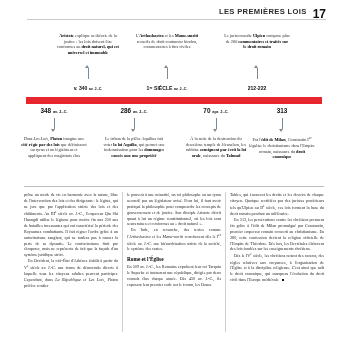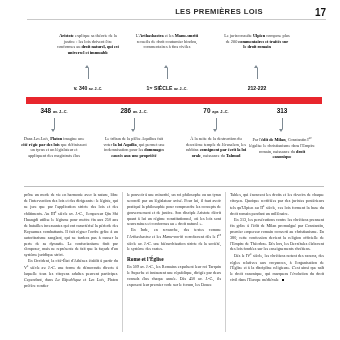--- a/index.html
+++ b/index.html
@@ -28,23 +28,22 @@
   .rh-title {
     font-family: "Liberation Sans", sans-serif;
     font-weight: bold;
     font-size: 7.6px;
     letter-spacing: 0.35px;
     color: #2b2b2b;
   }
   .rh-page {
     font-family: "Liberation Sans", sans-serif;
     font-weight: bold;
-    font-size: 10px;
+    font-size: 12px;
     color: #111;
-    margin-left: 46px;
   }
   .rh-rule {
     position: absolute;
     top: 19px;
     left: 27px;
     right: 14px;
     height: 1.4px;
     background: #c9c9c9;
   }
 

